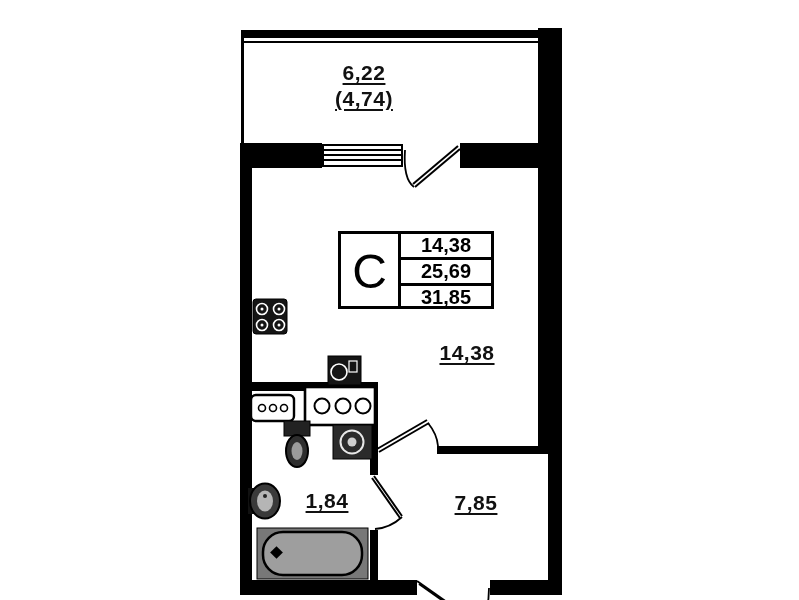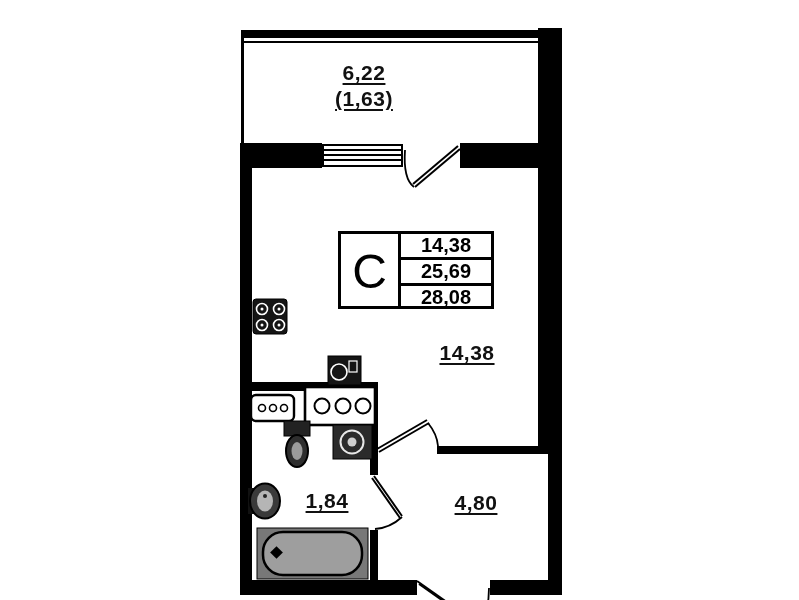--- a/index.html
+++ b/index.html
@@ -143,25 +143,25 @@
     </g>
 
     <g>
       <rect x="257" y="500" width="111" height="51" fill="#787878" stroke="#000"></rect>
       <rect x="263" y="504" width="99" height="43" rx="20" fill="#9e9e9e" stroke="#000" stroke-width="2.5"></rect>
       <rect x="272" y="520" width="9" height="9" fill="#000" transform="rotate(45 276.5 524.5)"></rect>
     </g>
   </svg>
 
   <div class="area-label" style="left:309px; top:33px;">6,22</div>
-  <div class="area-label" style="left:309px; top:59px;">(1,63)</div>
+  <div class="area-label" style="left:309px; top:59px;">(4,74)</div>
   <div class="area-label" style="left:412px; top:313px;">14,38</div>
   <div class="area-label" style="left:272px; top:461px;">1,84</div>
-  <div class="area-label" style="left:421px; top:463px;">4,80</div>
+  <div class="area-label" style="left:421px; top:463px;">7,85</div>
 
   <div id="unit-table">
     <div id="unit-type-cell">C</div>
     <div class="unit-area-cell">14,38</div>
     <div class="unit-area-cell">25,69</div>
-    <div class="unit-area-cell">28,08</div>
+    <div class="unit-area-cell">31,85</div>
   </div>
 
 </div>
 
 </body></html>

